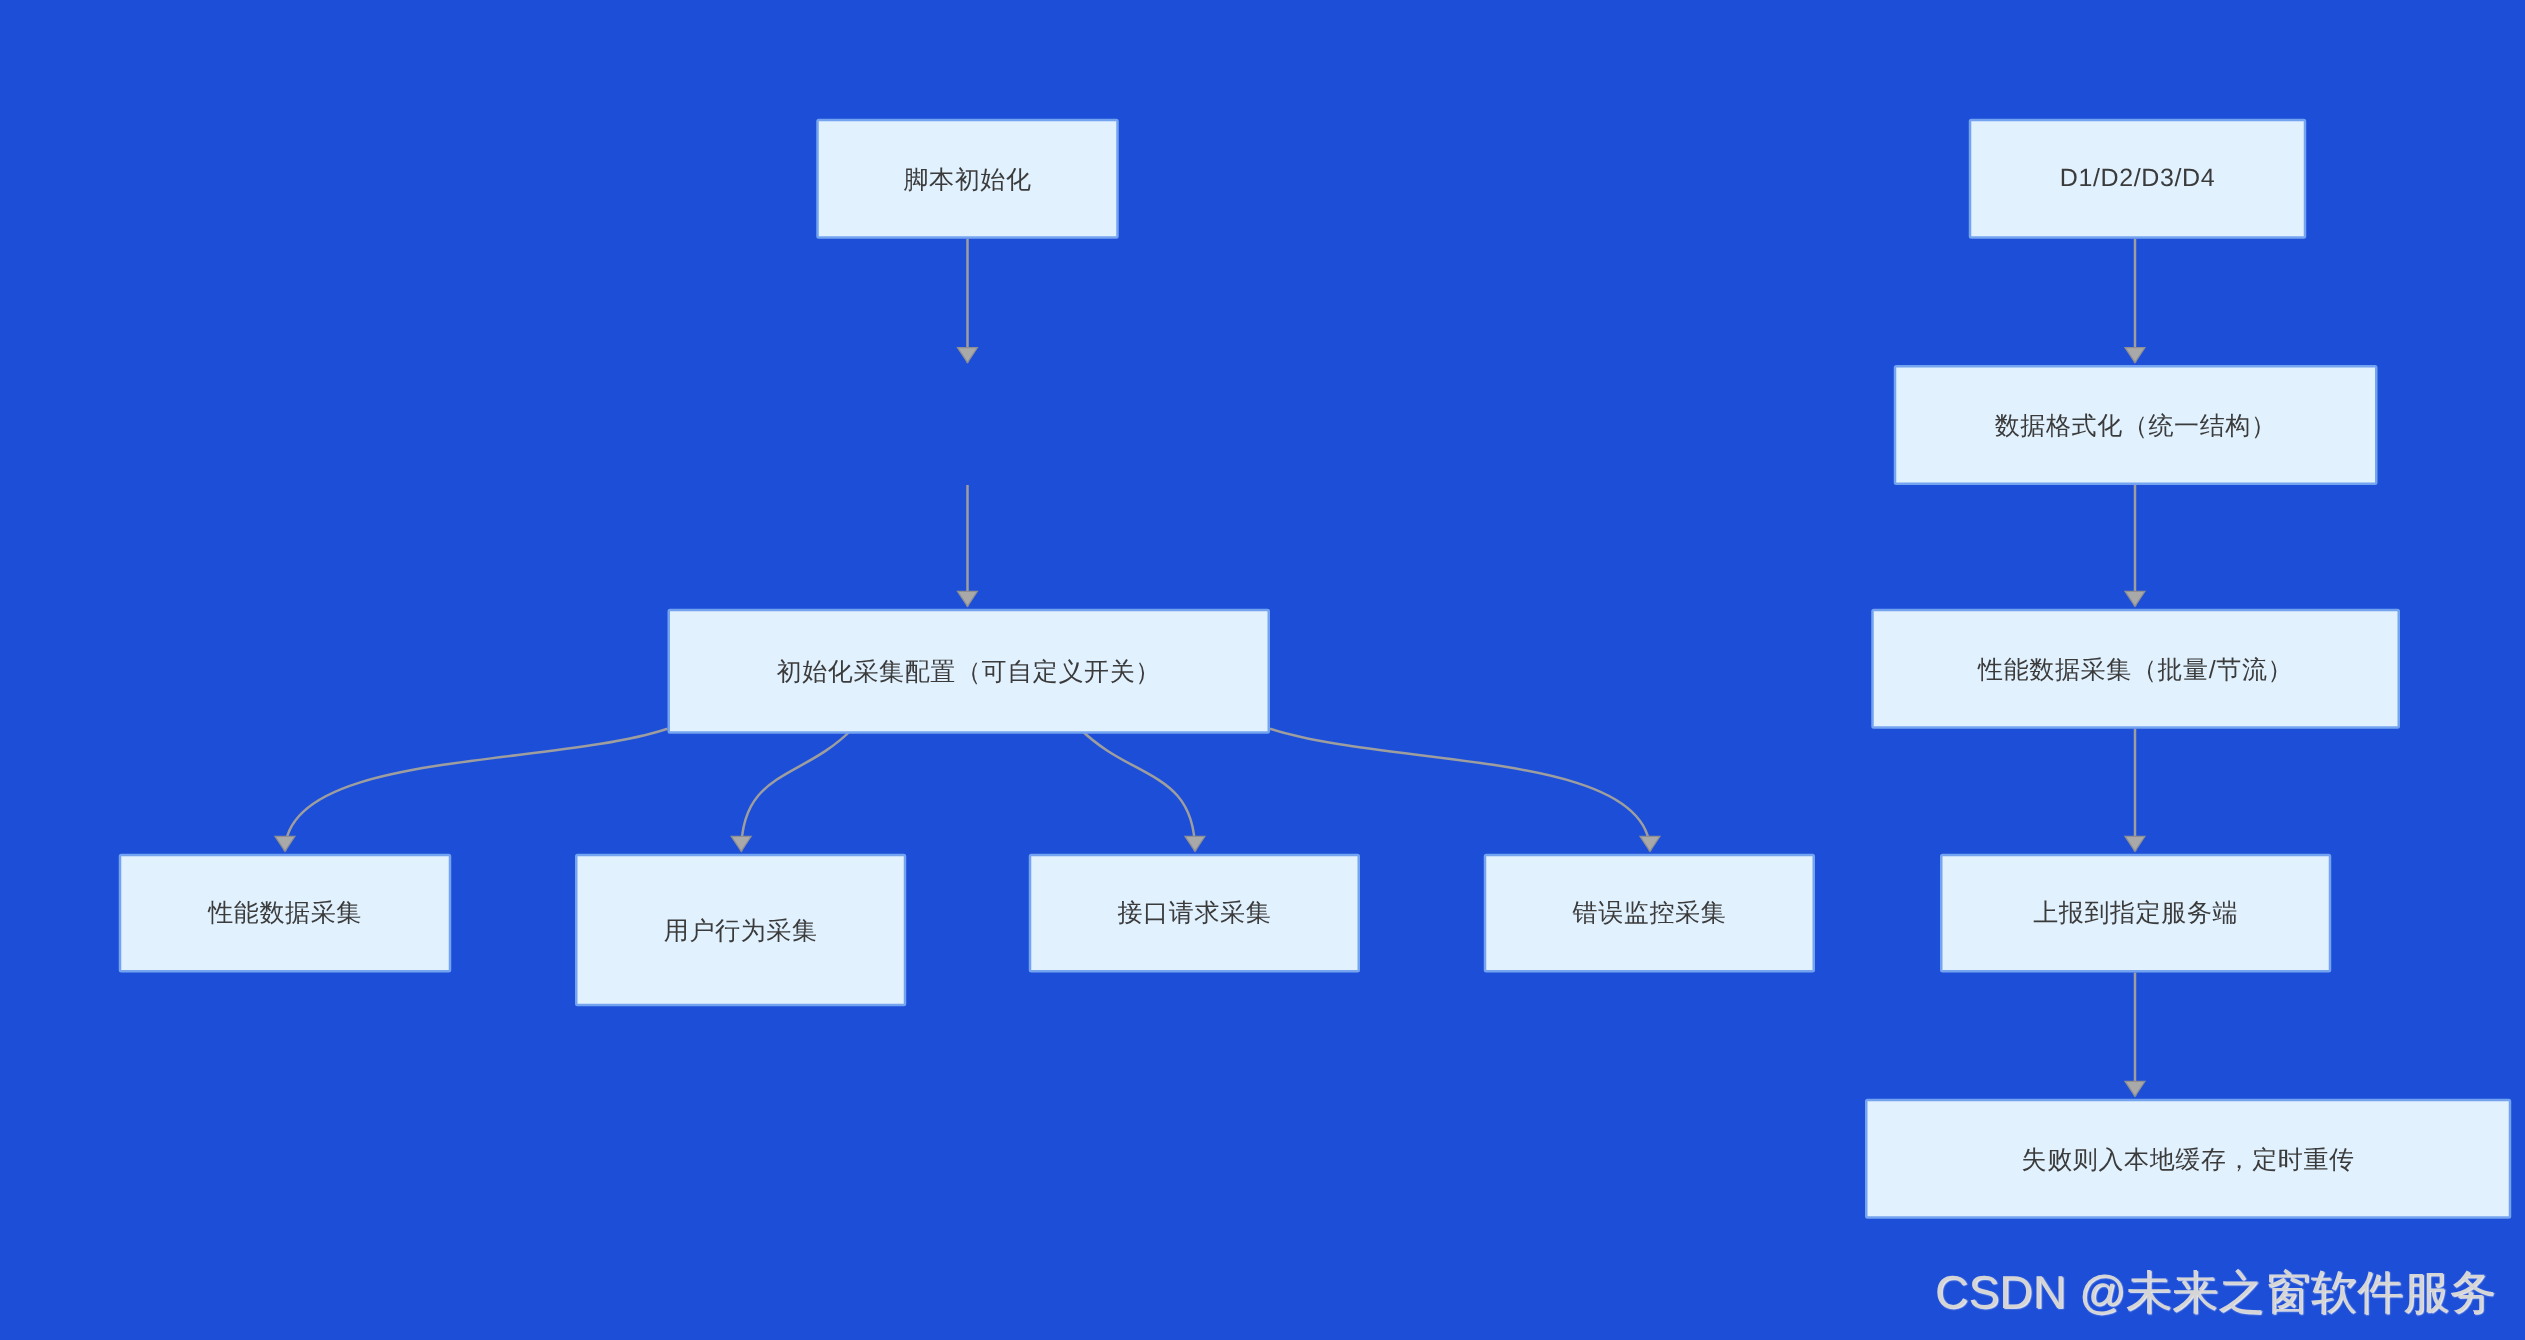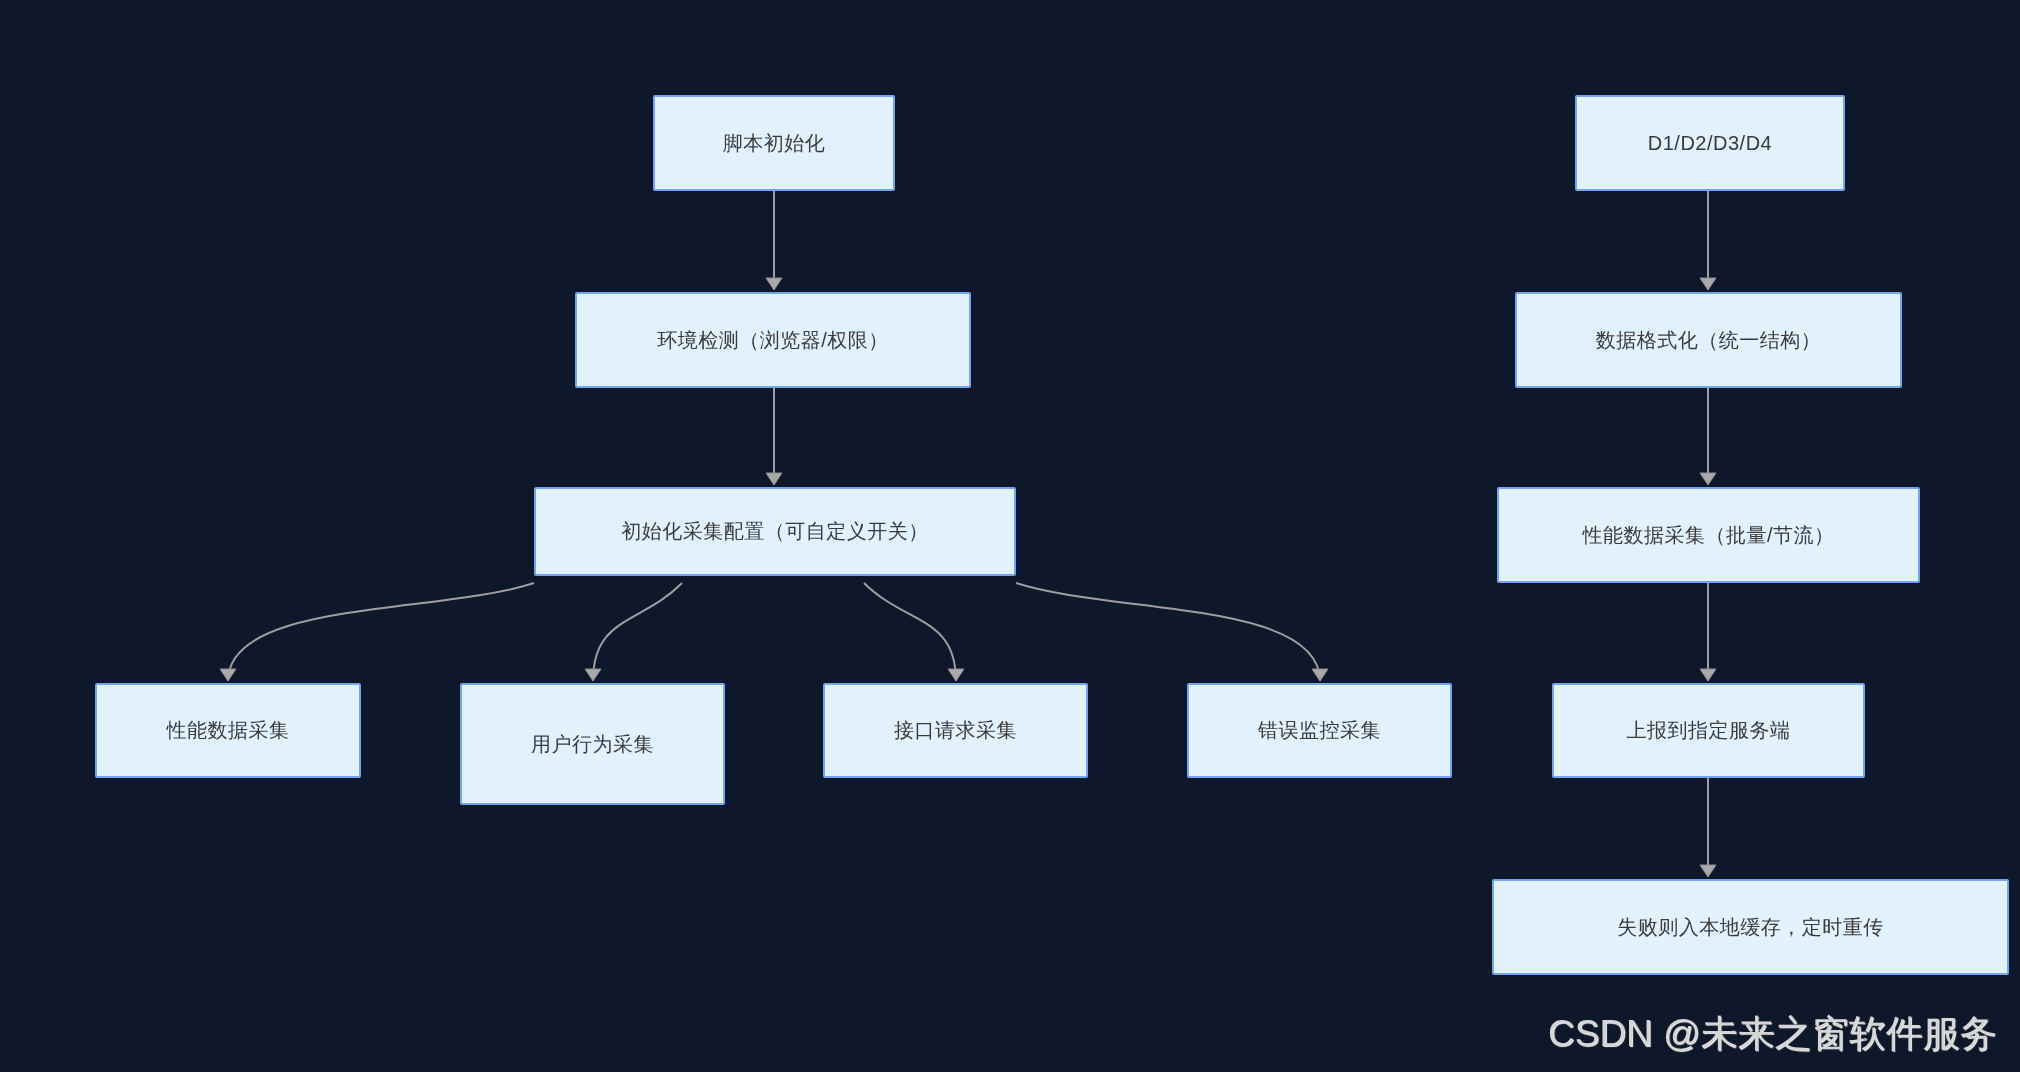--- a/index.html
+++ b/index.html
@@ -4,21 +4,21 @@
 <style>
   html, body {
     margin: 0;
     padding: 0;
     background: #ffffff;
   }
   .canvas {
     position: relative;
     width: 2020px;
     height: 1072px;
-    background: #0f172a;
+    background: #1d4ed8;
     overflow: hidden;
     font-family: "Liberation Sans", "DejaVu Sans", sans-serif;
   }
   .edges-layer {
     position: absolute;
     left: 0;
     top: 0;
     width: 2020px;
     height: 1072px;
     pointer-events: none;
@@ -34,21 +34,21 @@
     justify-content: center;
     font-size: 20px;
     color: #3b3b3b;
     letter-spacing: 0.5px;
     white-space: nowrap;
     text-align: center;
   }
   
   .n-script-init   { left: 653px;  top: 95px;  width: 242px; height: 96px; }
   .n-env-check     { left: 575px;  top: 292px; width: 396px; height: 96px; }
-  .n-init-config   { left: 534px;  top: 487px; width: 482px; height: 89px; }
+  .n-init-config   { left: 534px;  top: 487px; width: 482px; height: 100px; }
   .n-perf          { left: 95px;   top: 683px; width: 266px; height: 95px; }
   .n-behavior      { left: 460px;  top: 683px; width: 265px; height: 122px; }
   .n-api           { left: 823px;  top: 683px; width: 265px; height: 95px; text-align: right; }
   .n-error         { left: 1187px; top: 683px; width: 265px; height: 95px; }
   
   .n-d1d4          { left: 1575px; top: 95px;  width: 270px; height: 96px; }
   .n-data-format   { left: 1515px; top: 292px; width: 387px; height: 96px; }
   .n-strategy      { left: 1497px; top: 487px; width: 423px; height: 96px; }
   .n-report-server { left: 1552px; top: 683px; width: 313px; height: 95px; }
   .n-fail-cache    { left: 1492px; top: 879px; width: 517px; height: 96px; }
@@ -87,23 +87,20 @@
       <path d="M1708,191 L1708,290" marker-end="url(#arrow)"></path>
       <path d="M1708,388 L1708,485" marker-end="url(#arrow)"></path>
       <path d="M1708,583 L1708,681" marker-end="url(#arrow)"></path>
       <path d="M1708,778 L1708,877" marker-end="url(#arrow)"></path>
     </g>
   </svg>
 
   <div class="node n-script-init">
     <span>脚本初始化</span>
   </div>
-  <div class="node n-env-check">
-    <span>环境检测（浏览器/权限）</span>
-  </div>
   <div class="node n-init-config">
     <span>初始化采集配置（可自定义开关）</span>
   </div>
   <div class="node n-perf">
     <span>性能数据采集</span>
   </div>
   <div class="node n-behavior">
     <span>用户行为采集</span>
   </div>
   <div class="node n-api">

